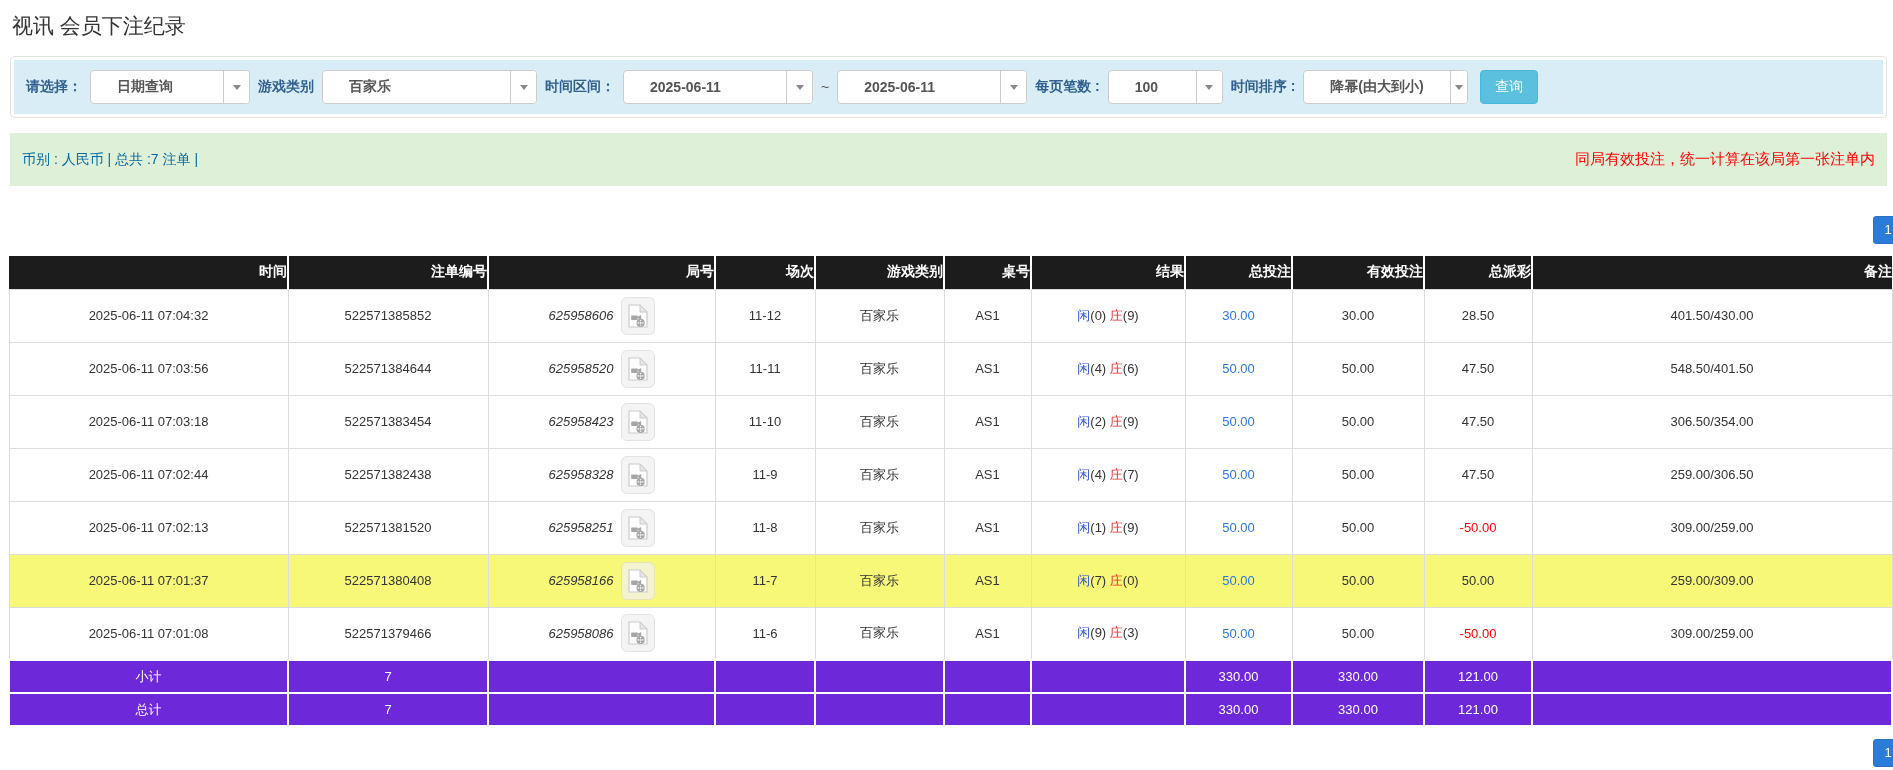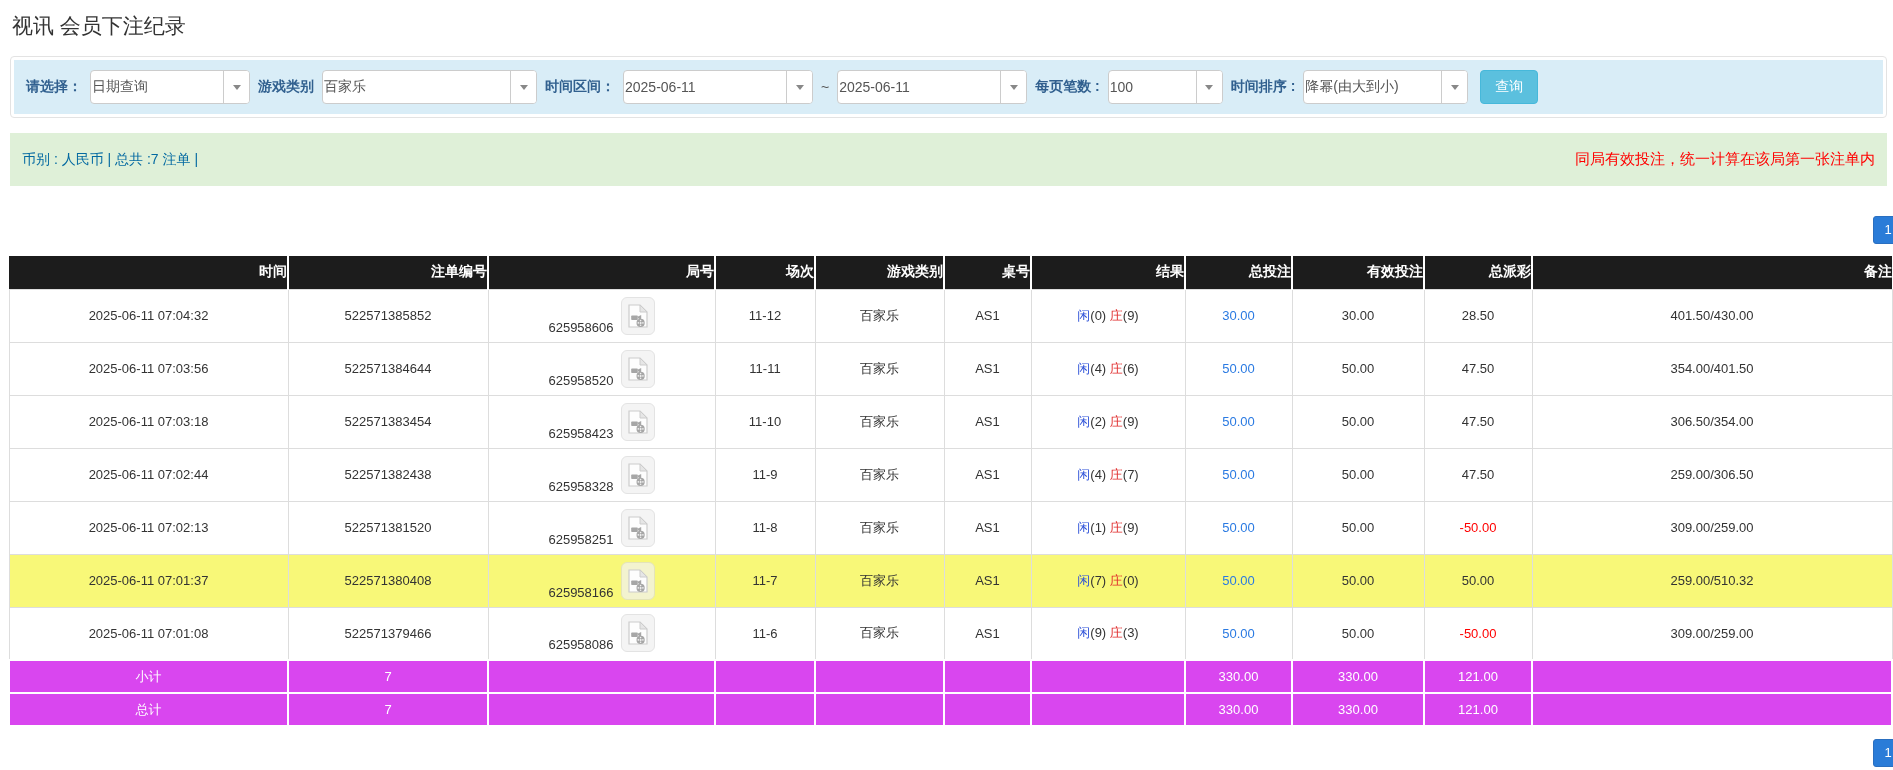--- a/index.html
+++ b/index.html
@@ -22,21 +22,21 @@
   .filter-bar {
     background: #d9edf7; padding: 10px 12px;
     display: flex; align-items: center; gap: 8px; white-space: nowrap;
   }
   .flabel { font-weight: bold; color: #31608f; font-size: 14px; }
   .select {
     background: #fff; border: 1px solid #ccc; border-radius: 4px;
     height: 34px; display: inline-flex; align-items: stretch; cursor: pointer;
     color: #555; font-size: 14px; overflow: hidden;
   }
-  .select .select-value { flex: 1; display: flex; align-items: center; padding: 0 1px; }
+  .select .select-value { flex: 1; display: flex; align-items: center; padding: 0 26px; font-weight: bold; }
   .select .caret-box {
     width: 26px; border-left: 1px solid #ccc; display: flex; align-items: center; justify-content: center;
     background: #fff;
   }
   .caret {
     width: 0; height: 0; border-left: 4px solid transparent; border-right: 4px solid transparent;
     border-top: 5px solid #888;
   }
   .w-query { width: 160px; } .w-game { width: 215px; } .w-date { width: 190px; }
   .w-size { width: 115px; } .w-sort { width: 165px; }
@@ -76,30 +76,30 @@
     border: 1px solid #ddd; text-align: center; height: 53px;
     color: #333; background: #fff; vertical-align: middle;
   }
   tr.highlight td { background: #f8f878; }
   .player { color: #2d51d8; }
   .banker { color: #e02c2c; }
   .result-num { color: #333; }
   .amount-link { color: #2a7ae2; cursor: pointer; }
   td.neg { color: #ff0000; text-align: center; }
   
-  .round-cell-inner { display: inline-flex; align-items: flex-end; gap: 7px; justify-content: center; }
+  .round-cell-inner { display: inline-flex; align-items: center; gap: 7px; justify-content: center; font-style: italic; }
   .video-btn {
     width: 34px; height: 38px; background: #f4f4f4; border: 1px solid #e3e3e3;
     border-radius: 6px; display: inline-flex; align-items: center; justify-content: center;
     cursor: pointer; padding: 0;
   }
   tr.highlight .video-btn { background: #f3f3cf; border-color: #e4e4b8; }
   
   tr.summary td {
-    background: #d946ef; color: #fff; height: 33px; border: 2px solid #fff; font-size: 13px;
+    background: #6d28d9; color: #fff; height: 33px; border: 2px solid #fff; font-size: 13px;
   }
 </style>
 </head>
 <body>
 
 <h1 class="page-title">视讯 会员下注纪录</h1>
 
 <div class="filter-panel">
   <div class="filter-bar">
     <span class="flabel">请选择：</span>
@@ -242,21 +242,21 @@
   </svg>
 </button>
             </span></td>
           <td>11-11</td>
           <td>百家乐</td>
           <td>AS1</td>
           <td><span class="player">闲</span><span class="result-num">(4)</span> <span class="banker">庄</span><span class="result-num">(6)</span></td>
           <td><span class="amount-link">50.00</span></td>
           <td>50.00</td>
           <td>47.50</td>
-          <td>354.00/401.50</td>
+          <td>548.50/401.50</td>
         </tr>
         <tr>
           <td>2025-06-11 07:03:18</td>
           <td>522571383454</td>
           <td><span class="round-cell-inner">
               <span>625958423</span>
               <button class="video-btn">
   <svg width="20" height="24" viewBox="0 0 20 24">
     <path d="M1 1 h11 l7 7 v15 h-18 z" fill="#fdfdfd" stroke="#cccccc" stroke-width="1.2"></path>
     <path d="M12 1 l7 7 h-7 z" fill="#e6e6e6" stroke="#cccccc" stroke-width="1"></path>
@@ -358,21 +358,21 @@
   </svg>
 </button>
             </span></td>
           <td>11-7</td>
           <td>百家乐</td>
           <td>AS1</td>
           <td><span class="player">闲</span><span class="result-num">(7)</span> <span class="banker">庄</span><span class="result-num">(0)</span></td>
           <td><span class="amount-link">50.00</span></td>
           <td>50.00</td>
           <td>50.00</td>
-          <td>259.00/510.32</td>
+          <td>259.00/309.00</td>
         </tr>
         <tr>
           <td>2025-06-11 07:01:08</td>
           <td>522571379466</td>
           <td><span class="round-cell-inner">
               <span>625958086</span>
               <button class="video-btn">
   <svg width="20" height="24" viewBox="0 0 20 24">
     <path d="M1 1 h11 l7 7 v15 h-18 z" fill="#fdfdfd" stroke="#cccccc" stroke-width="1.2"></path>
     <path d="M12 1 l7 7 h-7 z" fill="#e6e6e6" stroke="#cccccc" stroke-width="1"></path>

